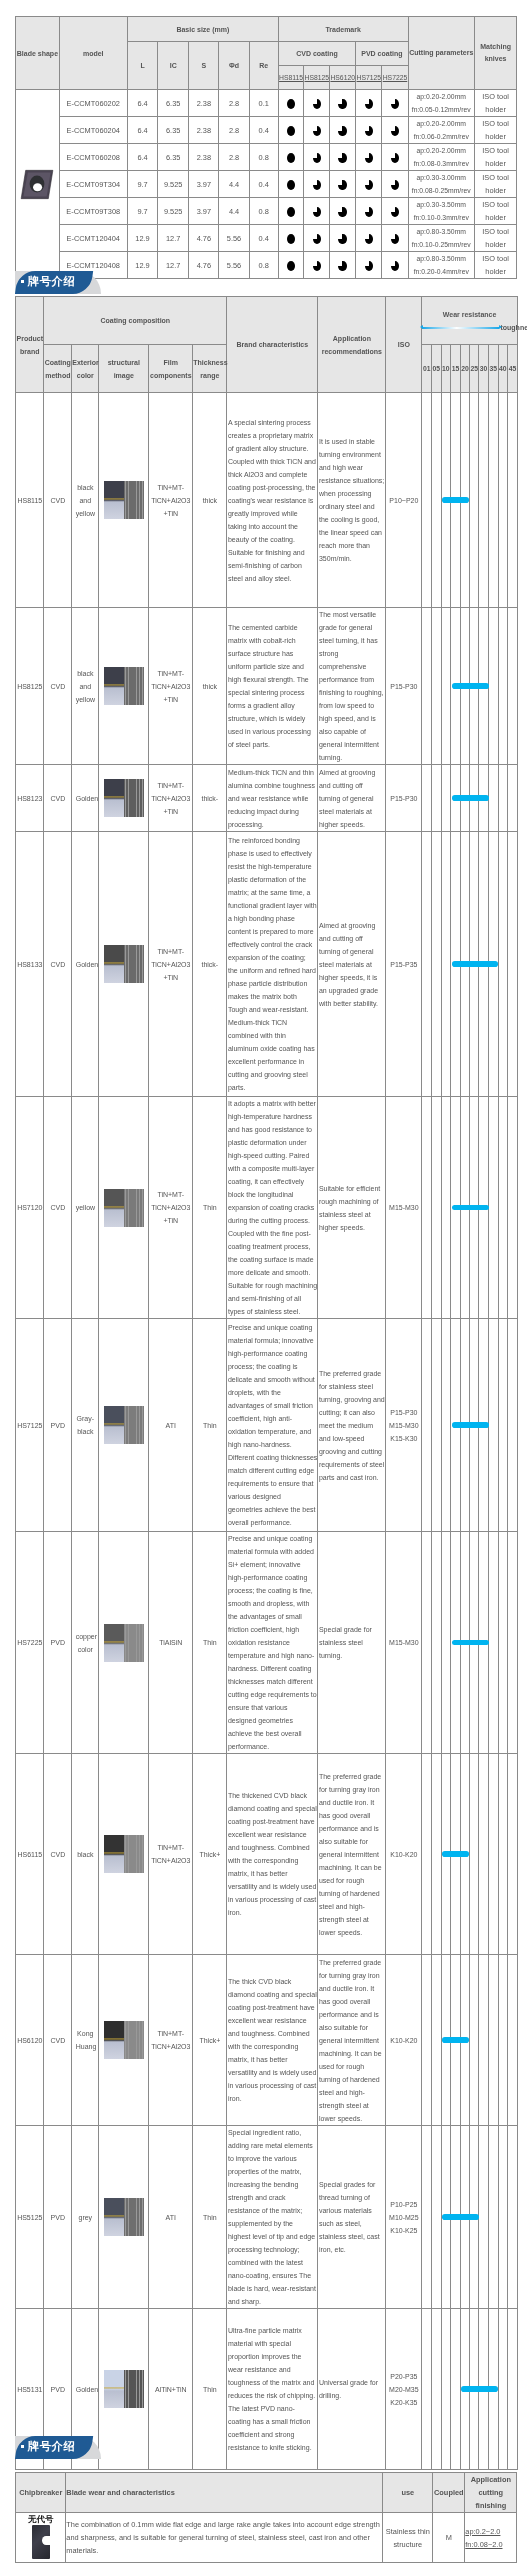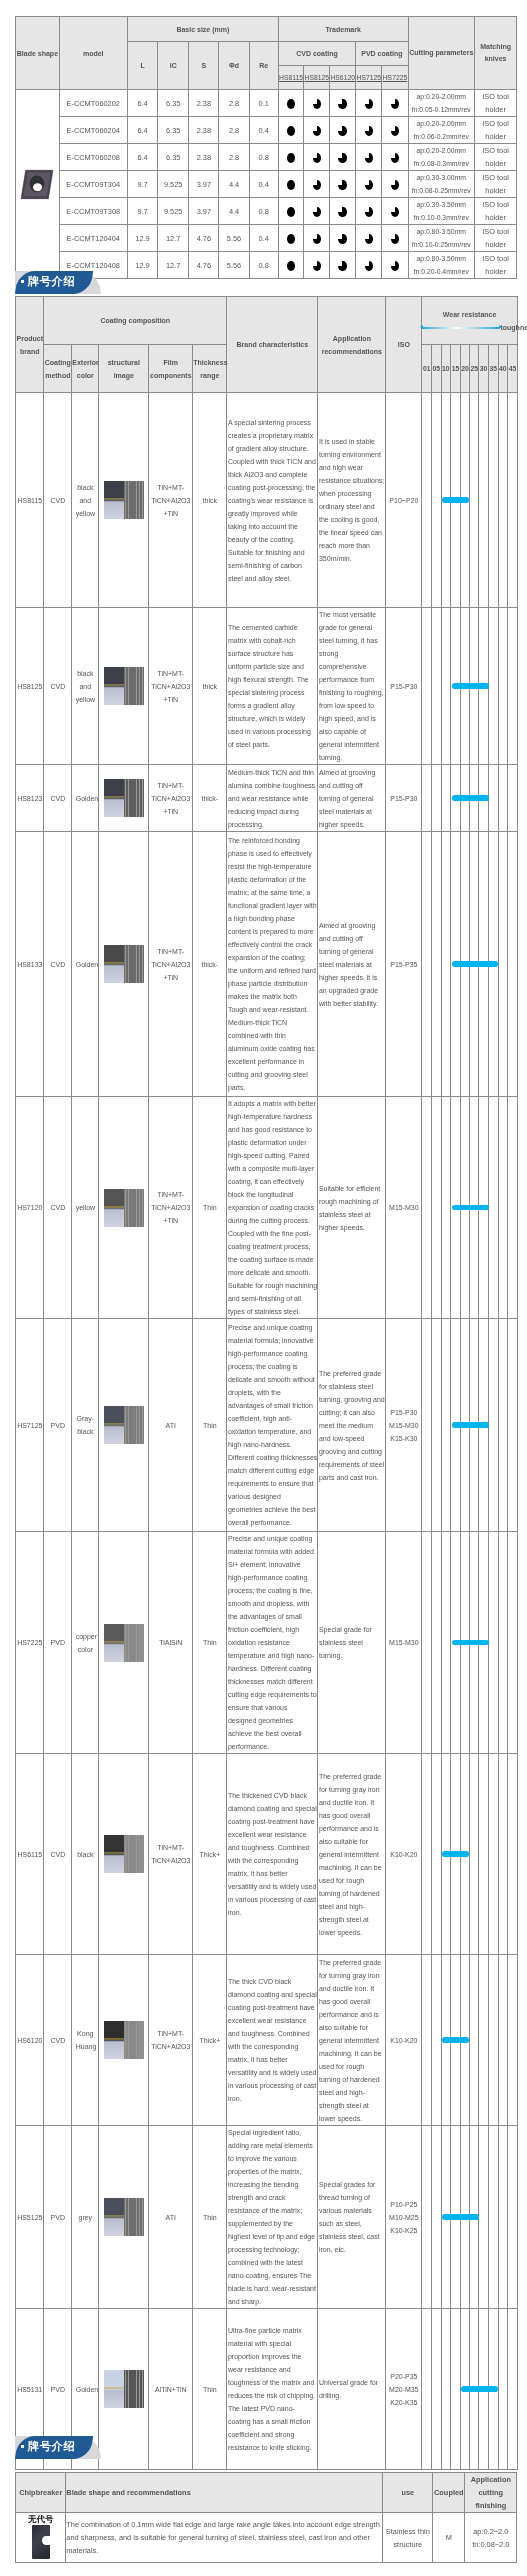--- a/index.html
+++ b/index.html
@@ -617,36 +617,36 @@
   <div class="banner" style="top:2436px;">
     <div class="grey"></div>
     <div class="blue"></div>
     <div class="label"><span class="sq"></span><span>牌号介绍</span></div>
   </div>
 
   <table class="tbl3">
     <thead>
       <tr style="height:40px;">
         <th style="width:50px;">Chipbreaker</th>
-        <th style="width:317px; text-align:left;">Blade shape and recommendations</th>
+        <th style="width:317px; text-align:left;">Blade wear and characteristics</th>
         <th style="width:50px;">use</th>
         <th style="width:32px;">Coupled</th>
         <th style="width:52px;"><span>Application</span><br><span>cutting</span><br><span>finishing</span></th>
       </tr>
     </thead>
     <tbody>
       <tr style="height:50px;">
         <td style="text-align:center; vertical-align:top;">
           <div style="font-size:8.5px; font-weight:bold; color:#111; line-height:12.4px;">无代号</div>
           <div style="width:18px; height:34px; margin:0 auto; background:linear-gradient(135deg,#2a2b33 0%,#3e3f4b 40%,#26272e 100%); position:relative; border-radius:1.1px;">
             <div style="position:absolute; right:-0.6px; top:10.2px; width:8px; height:9px; background:#fff; border-radius:50% 0 0 50%;"></div>
           </div>
         </td>
         <td style="text-align:left;">The combination of 0.1mm wide flat edge and large rake angle takes into account edge strength and sharpness, and is suitable for general turning of steel, stainless steel, cast iron and other materials.</td>
         <td style="text-align:center;"><span>Stainless thin</span><br><span>structure</span></td>
         <td style="text-align:center;">M</td>
-        <td style="text-align:center;"><span>ap:0.2~2.0</span><br><span>fn:0.08~2.0</span></td>
+        <td style="text-decoration:underline;"><span>ap:0.2~2.0</span><br><span>fn:0.08~2.0</span></td>
       </tr>
     </tbody>
   </table>
 
 </div>
 
 
 </body></html>

